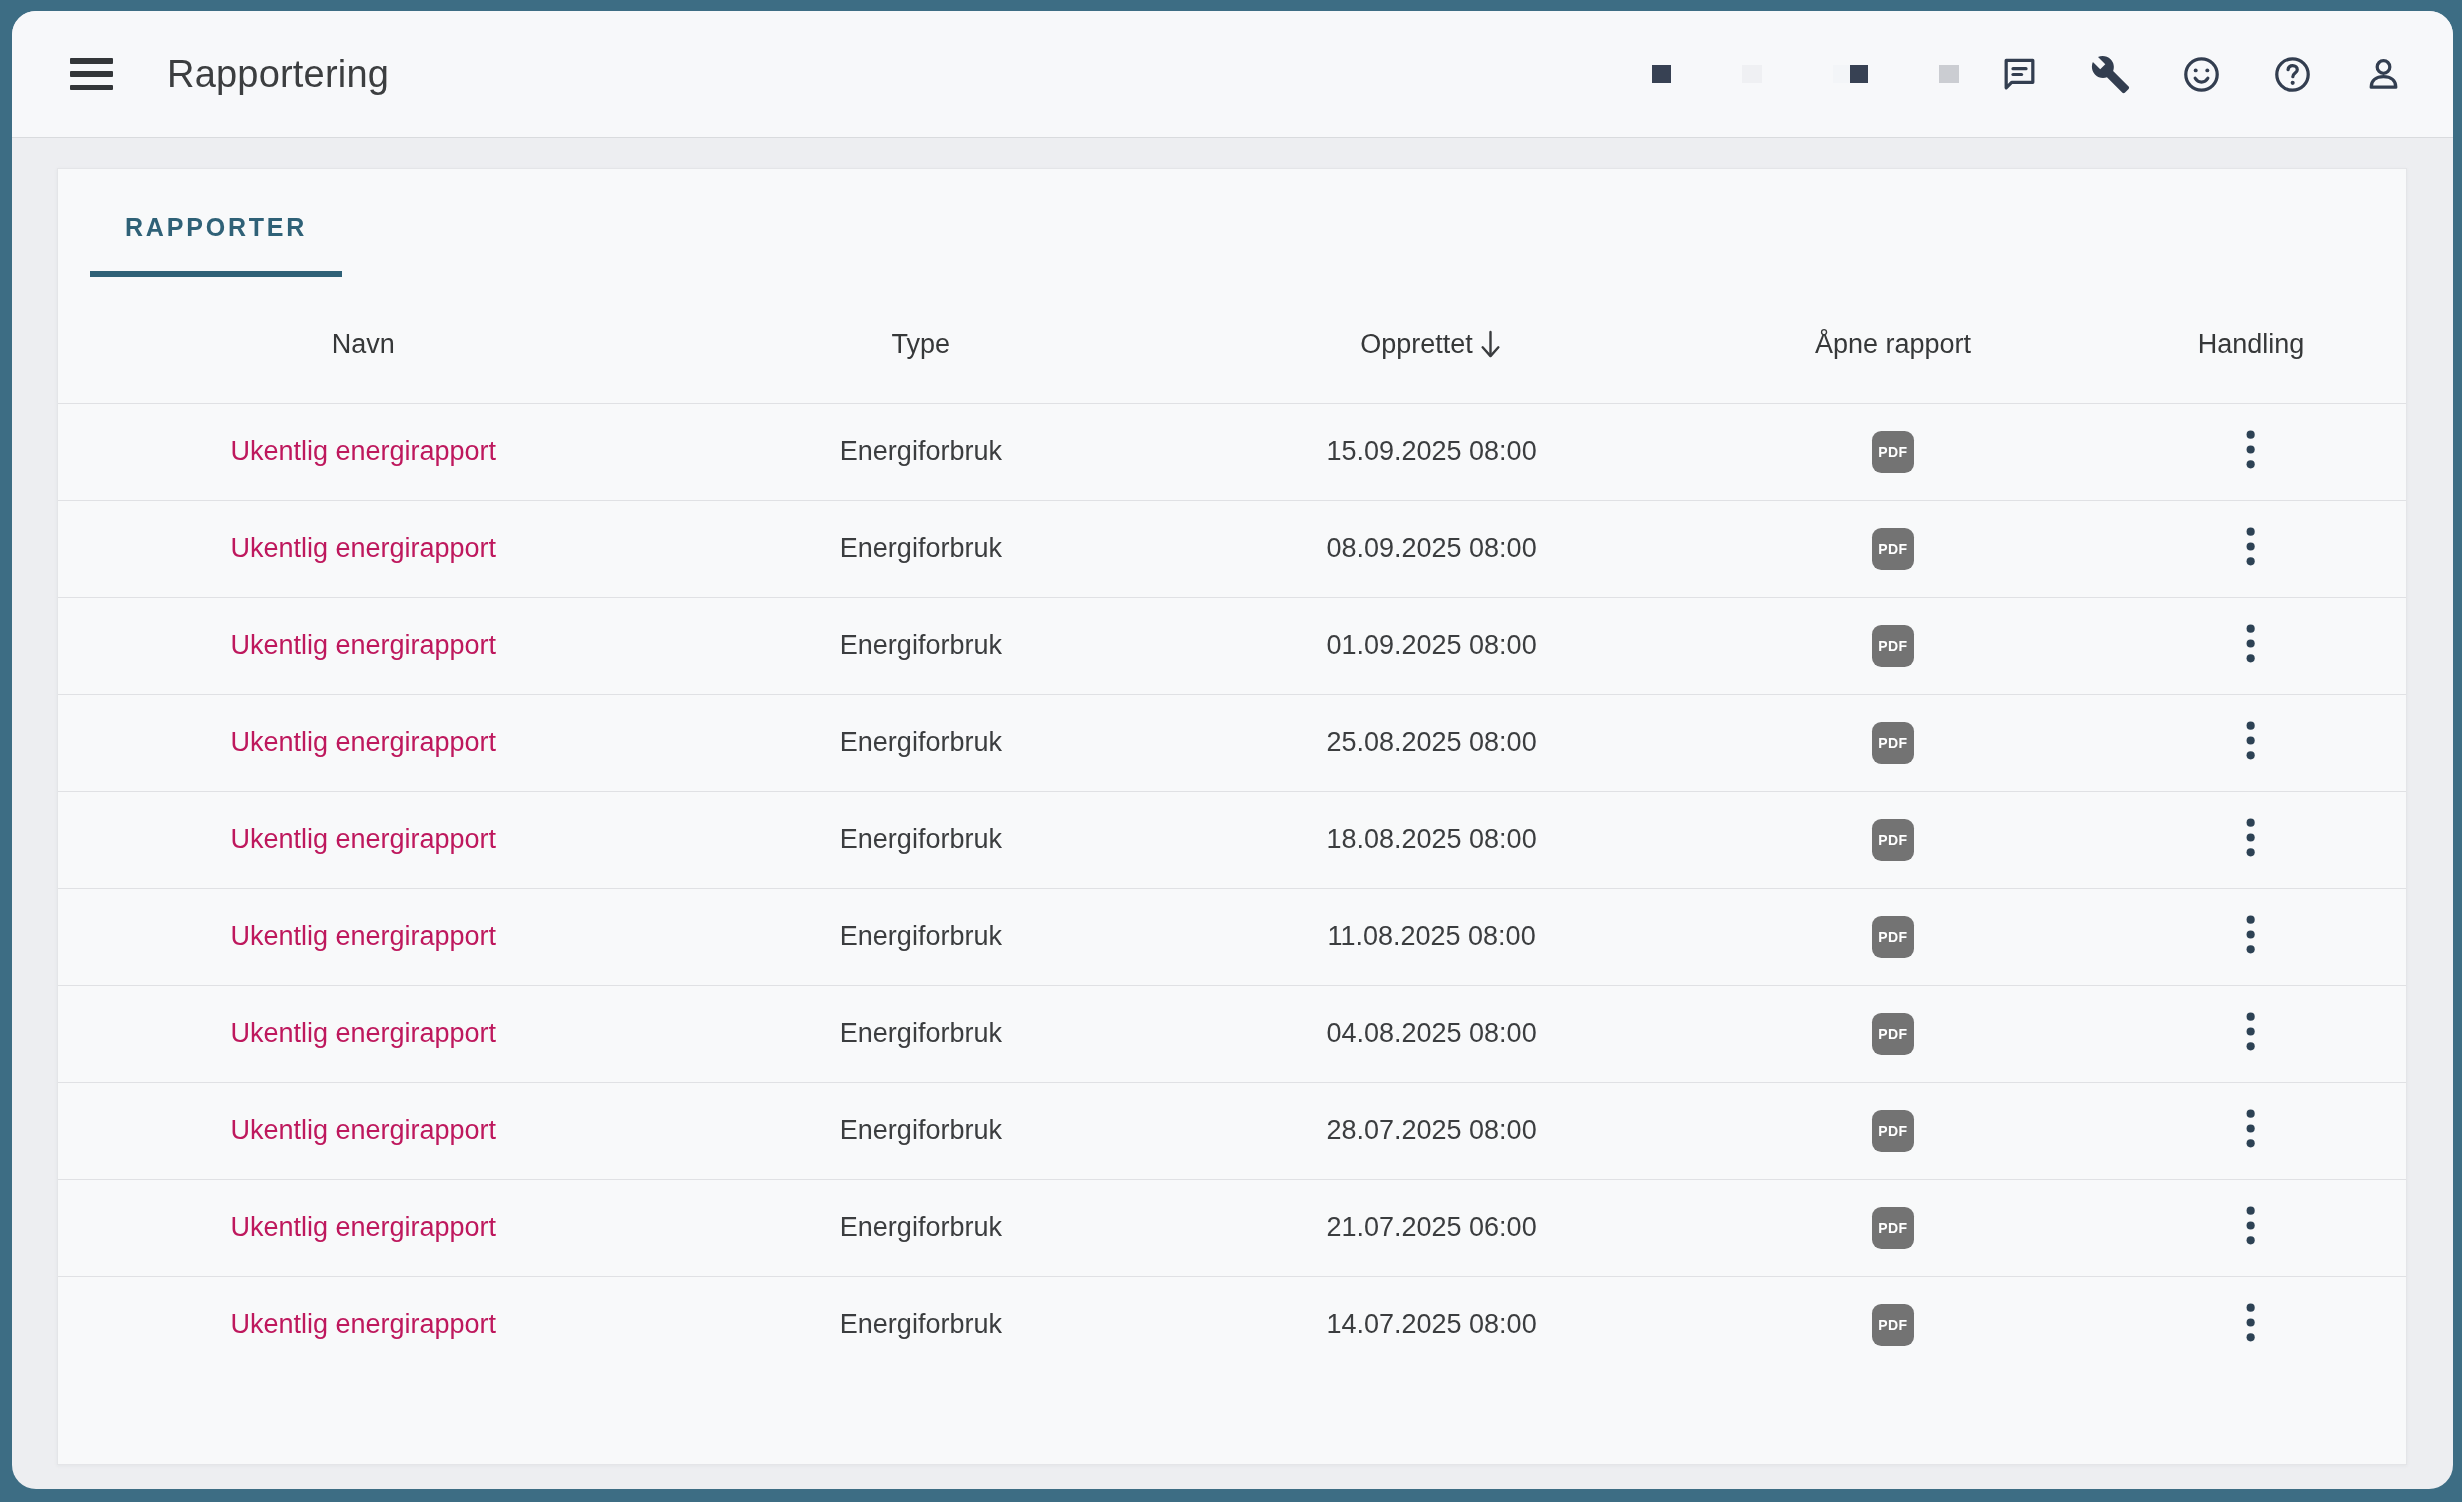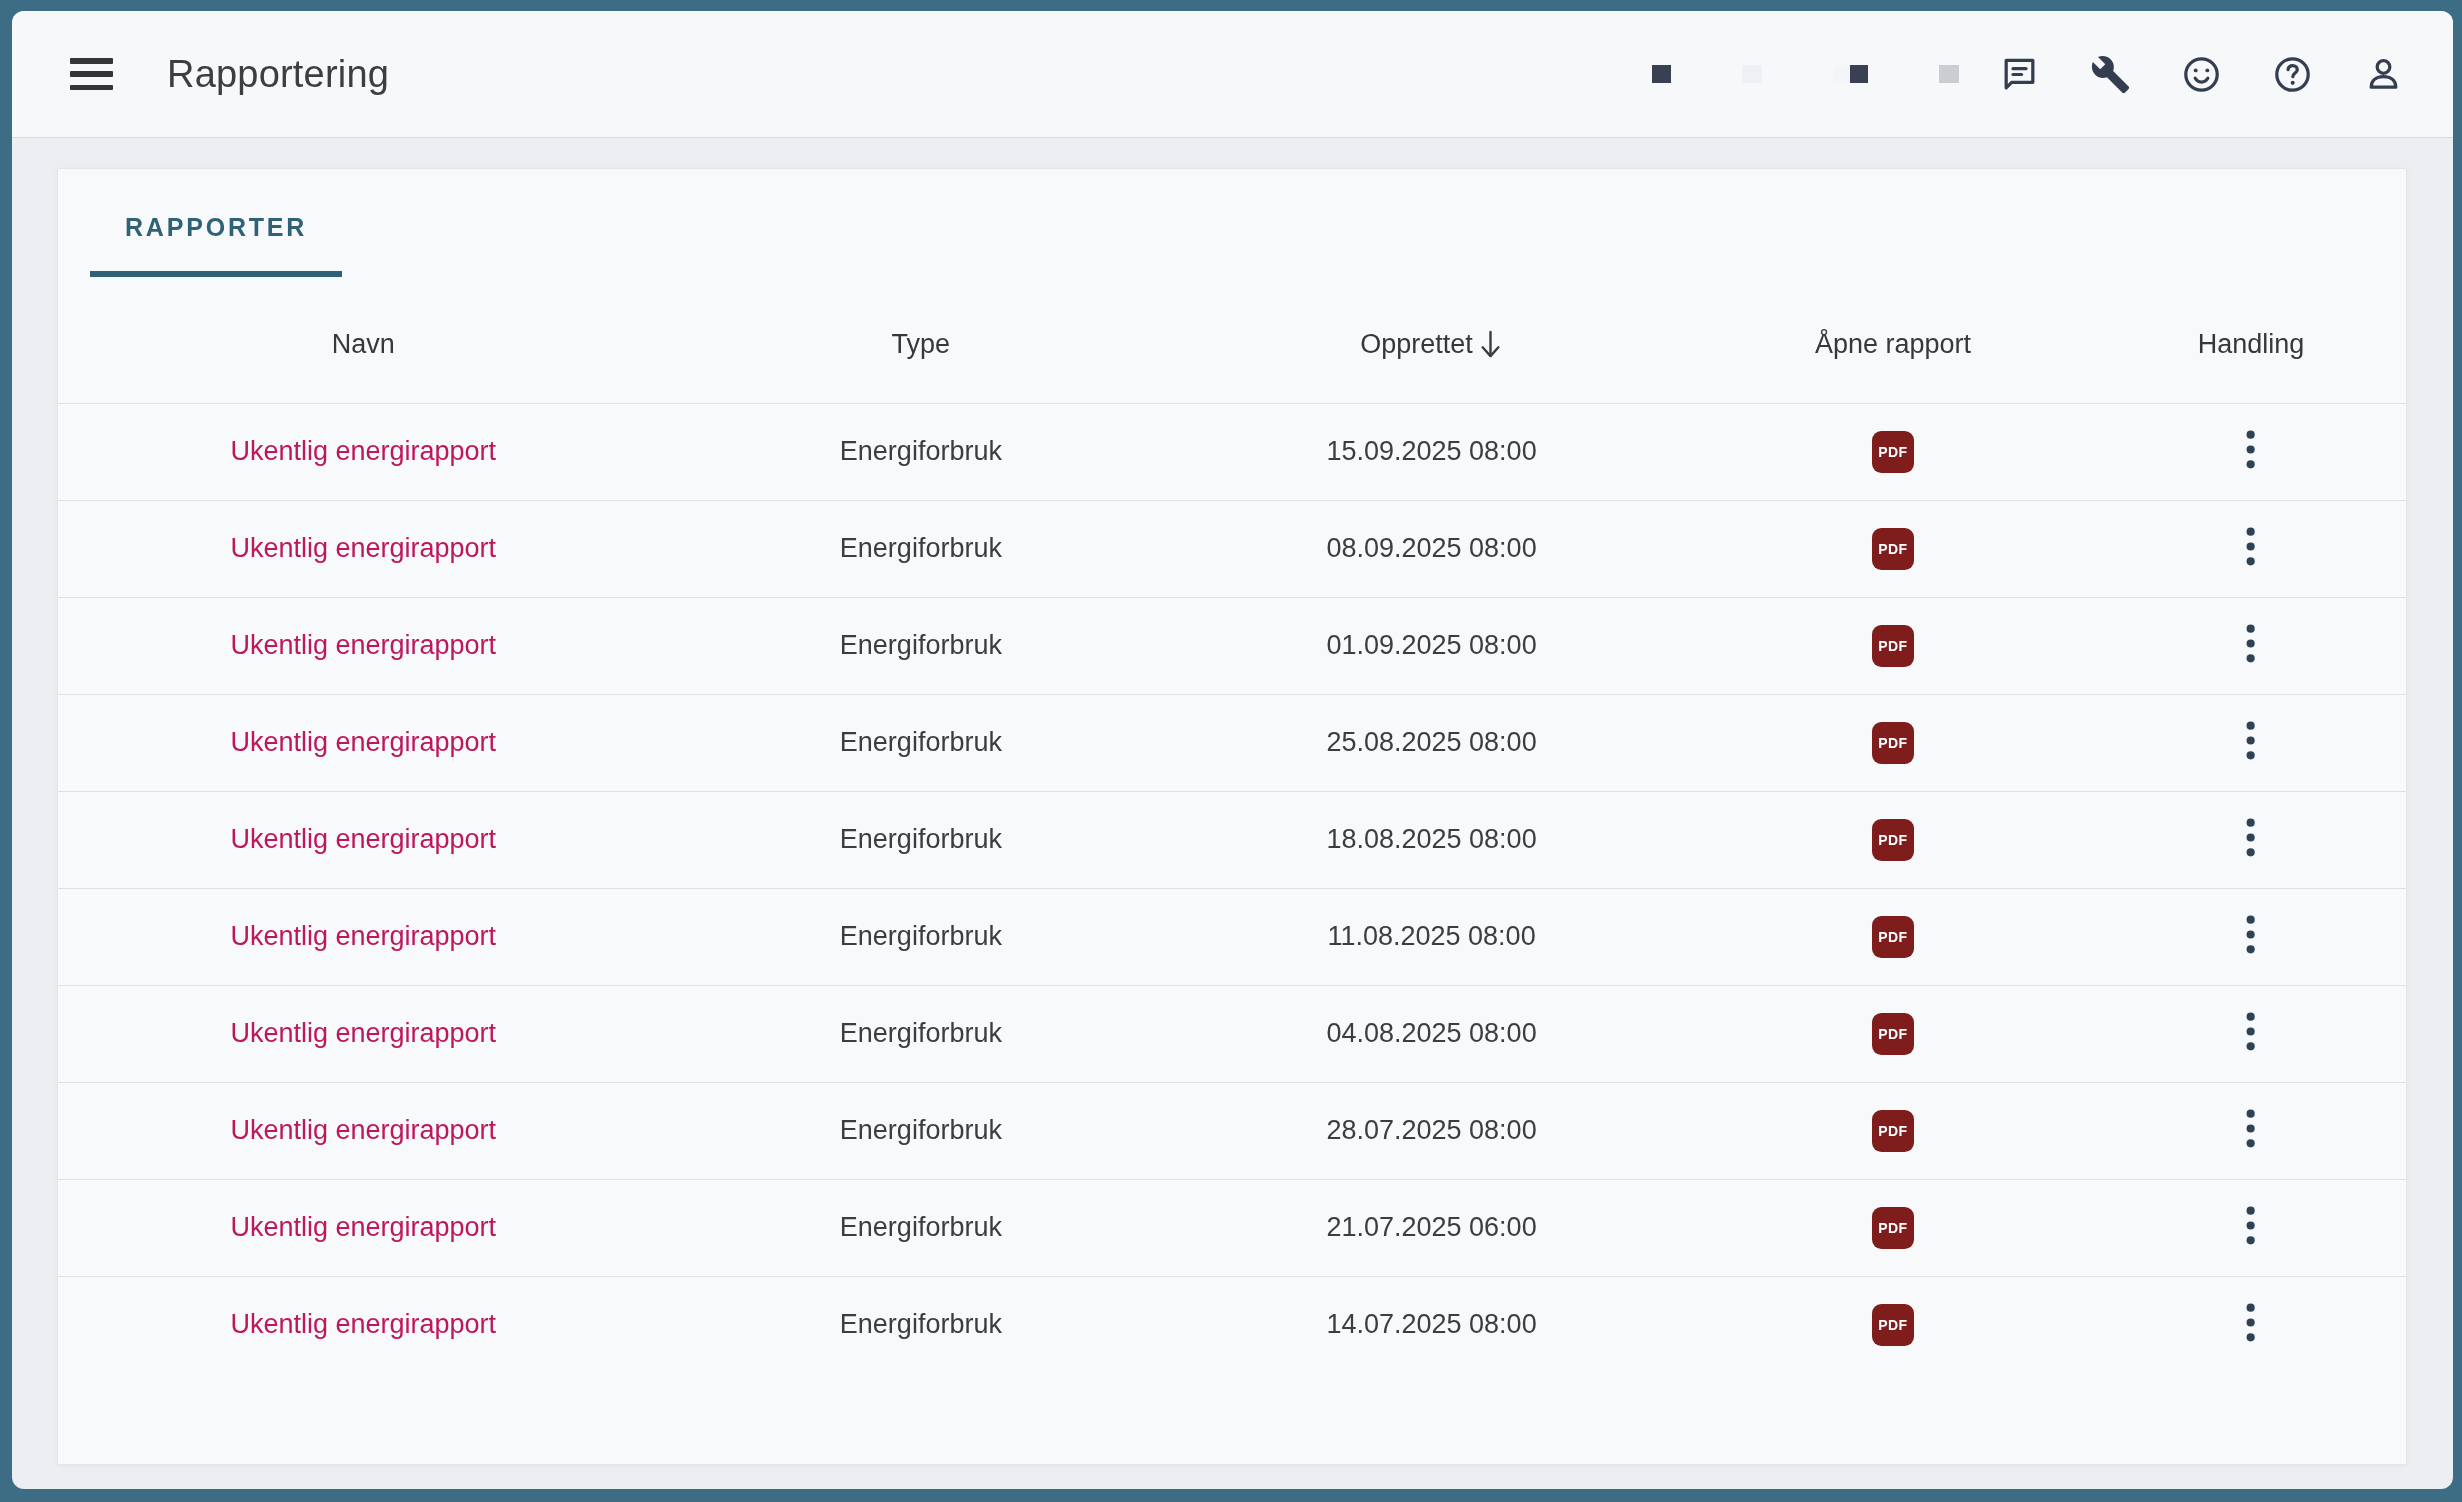--- a/index.html
+++ b/index.html
@@ -6,21 +6,21 @@
   html, body { width: 2462px; height: 1502px; overflow: hidden; }
   body {
     background: #3d6d84;
     font-family: "Liberation Sans", "DejaVu Sans", sans-serif;
     position: relative;
   }
   .app-frame {
     position: absolute;
     left: 12px; top: 11.2px; right: 9.3px; bottom: 13px;
     background: #edeef1;
-    border-radius: 12px;
+    border-radius: 24px;
     overflow: hidden;
   }
   
   .topbar {
     height: 127px;
     background: #f7f8fa;
     border-bottom: 1.9px solid #d9dbde;
     display: flex;
     align-items: center;
     padding: 0 48px 0 58px;
@@ -106,21 +106,21 @@
     color: #3b3d3f;
     text-align: center;
     vertical-align: middle;
   }
   .th-sort { display: inline-flex; align-items: center; gap: 5px; cursor: pointer; }
   .sort-arrow svg { width: 25px; height: 31px; display: block; }
   a.report-link { color: #be185d; text-decoration: none; cursor: pointer; }
   .pdf-btn {
     display: inline-flex; align-items: center; justify-content: center;
     width: 42px; height: 42px;
-    background: #7f1d1d;
+    background: #737373;
     border-radius: 9.3px;
     color: #ffffff;
     font-size: 14px;
     font-weight: 700;
     letter-spacing: 0.5px;
     cursor: pointer;
     user-select: none;
   }
   .kebab-btn {
     display: inline-flex; align-items: center; justify-content: center;

